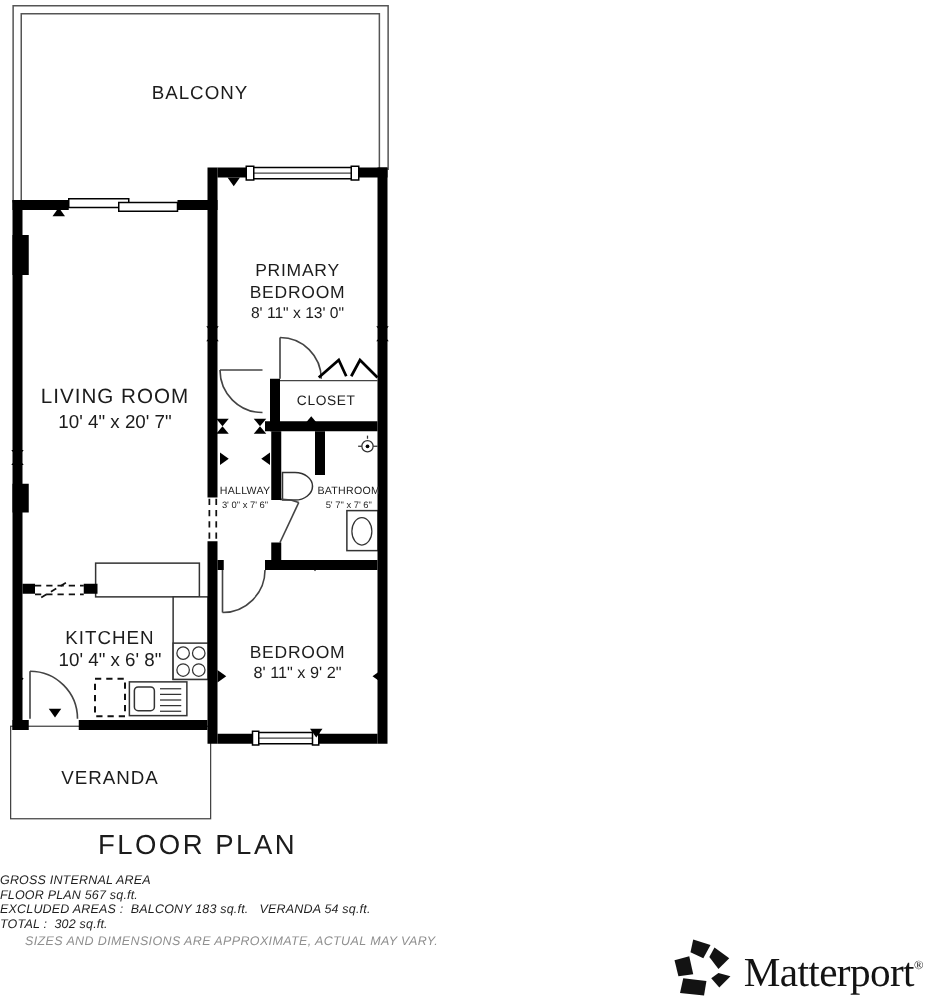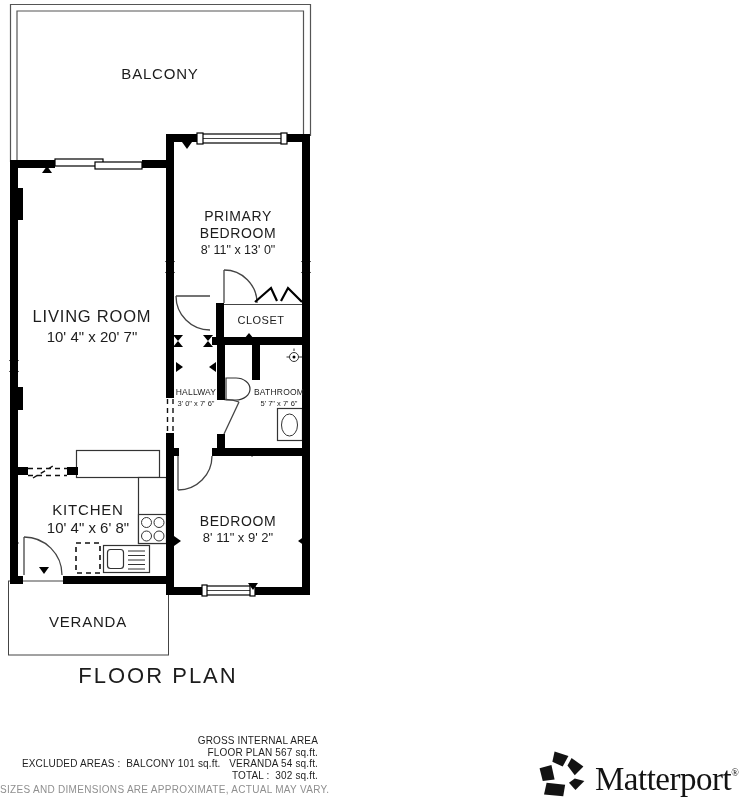--- a/index.html
+++ b/index.html
@@ -26,26 +26,27 @@
   .lbl-md{font-size:14px;letter-spacing:0.6px;}
   .lbl-sm{font-size:11px;letter-spacing:0.5px;}
   .lbl-xs{font-size:8.5px;letter-spacing:0.2px;}
   .dim-lg{font-size:15px;}
   .dim-md{font-size:13px;}
   .dim-sm{font-size:12.5px;}
   .dim-xs{font-size:7.5px;}
   .plan-title{fill:#1c1c1c;text-anchor:middle;font-size:22px;letter-spacing:2px;}
 
   .footer{
-    position:absolute;left:0;top:735px;width:318px;
-    text-align:right;color:#1f1f1f;font-size:10px;line-height:11.5px;
+    position:absolute;left:0;top:699px;width:318px;
+    text-align:left;color:#1f1f1f;font-size:10px;line-height:11.5px;
     letter-spacing:0.15px;
+    font-style:italic;
   }
   .footer .line{white-space:pre;}
-  .footer .disclaimer{color:#8f8f8f;margin-top:3px;letter-spacing:0.3px;}
+  .footer .disclaimer{color:#8f8f8f;margin-top:3px;letter-spacing:0.3px;margin-left:20px;}
 
   .logo{
     position:absolute;left:537px;top:749px;
     display:flex;align-items:flex-start;color:#131313;
   }
   .logo-word{
     font-family:"Liberation Serif", serif;
     font-size:33px;line-height:48px;letter-spacing:-0.5px;
     margin-left:9px;white-space:nowrap;
   }
@@ -225,21 +226,21 @@
   <text class="room-label dim-md" x="238" y="542">8' 11" x 9' 2"</text>
 
   <text class="room-label lbl-lg" x="88" y="627">VERANDA</text>
 
   <text class="plan-title" x="158" y="683">FLOOR PLAN</text>
 </svg>
 
 <div class="footer">
   <div class="line">GROSS INTERNAL AREA</div>
   <div class="line">FLOOR PLAN 567 sq.ft.</div>
-  <div class="line">EXCLUDED AREAS :  BALCONY 101 sq.ft.   VERANDA 54 sq.ft.</div>
+  <div class="line">EXCLUDED AREAS :  BALCONY 183 sq.ft.   VERANDA 54 sq.ft.</div>
   <div class="line">TOTAL :  302 sq.ft.</div>
   <div class="line disclaimer">SIZES AND DIMENSIONS ARE APPROXIMATE, ACTUAL MAY VARY.</div>
 </div>
 
 <div class="logo">
   <svg width="49" height="49" viewBox="0 0 51 51">
     <polygon fill="#131313" points="18.3,2.7 32.7,7.3 26.7,18.3 16,13.3"></polygon>
     <polygon fill="#131313" points="36,9.3 48.3,18.3 39.3,27.3 31.7,17.3"></polygon>
     <polygon fill="#131313" points="39.3,30.7 49.3,33.3 40,42.7 33.3,35"></polygon>
     <polygon fill="#131313" points="10,35 29.3,37.3 27.3,49.3 7.3,47.3"></polygon>

